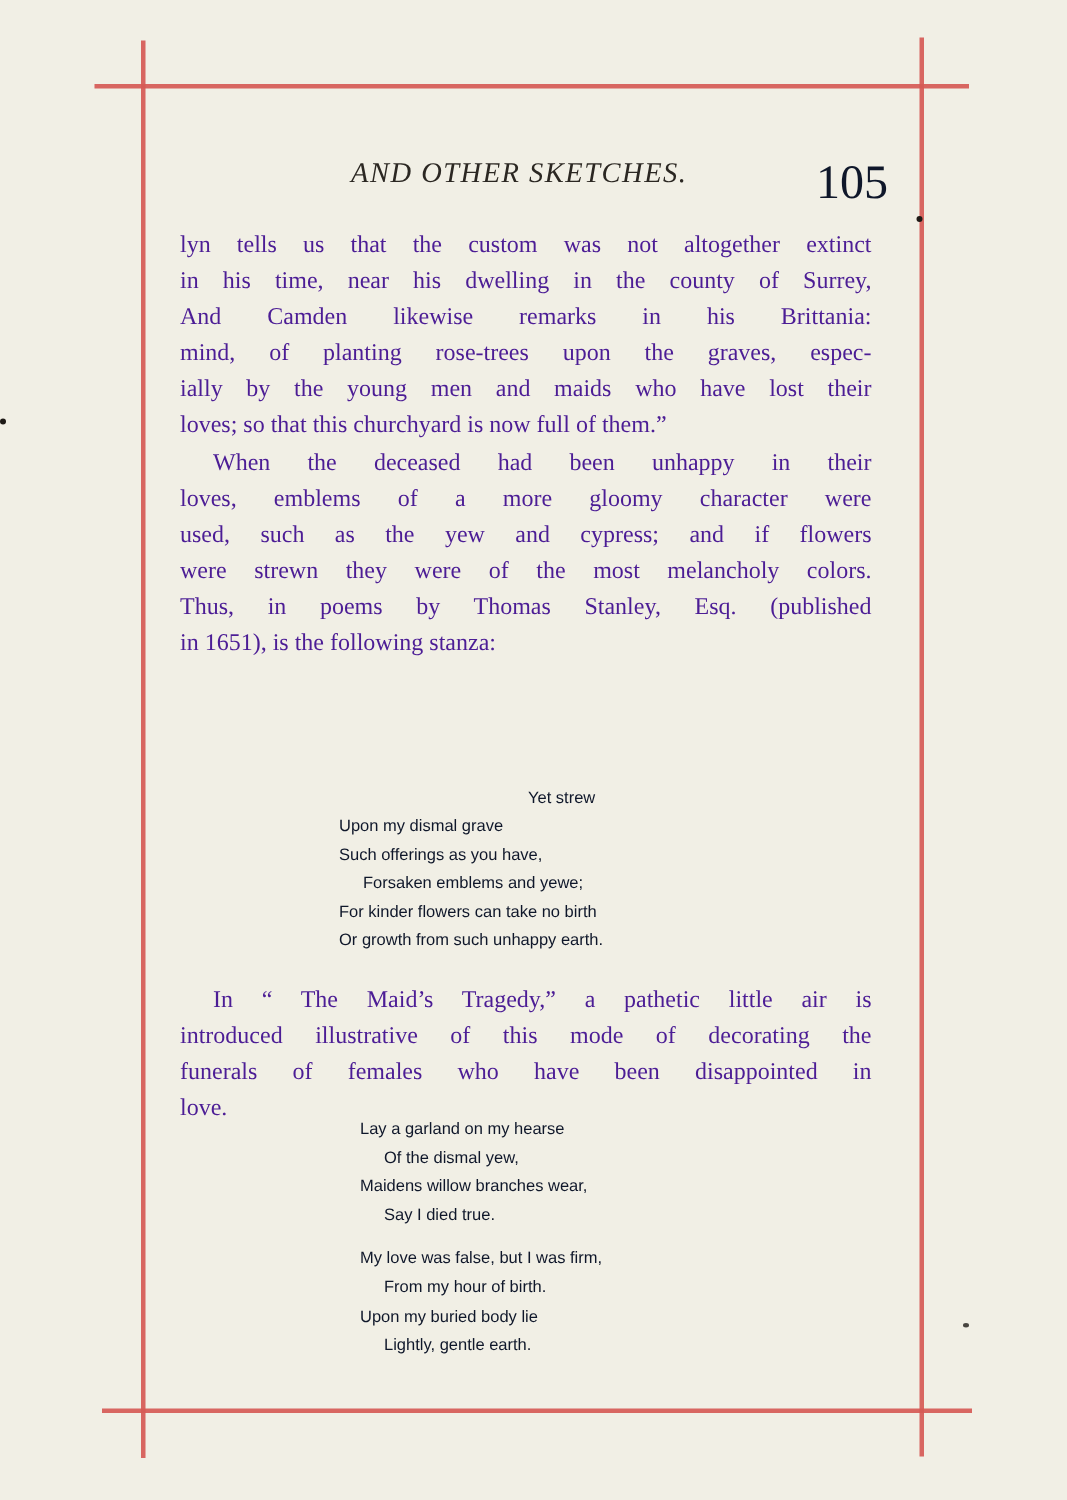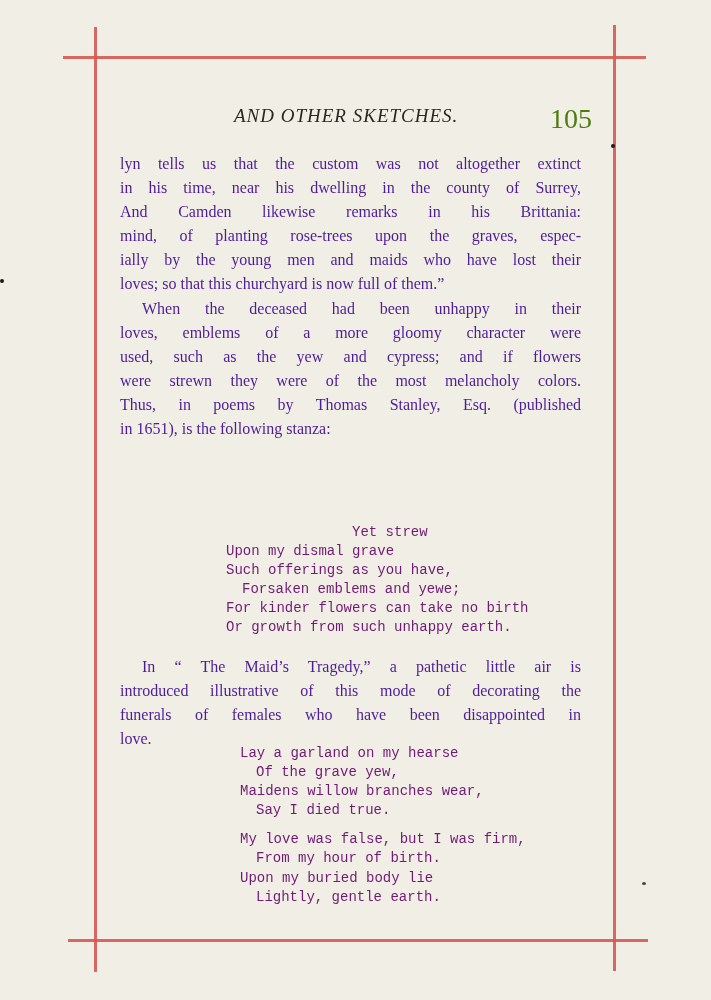--- a/index.html
+++ b/index.html
@@ -38,22 +38,22 @@
       font-style: italic;
       font-size: 19px;
       letter-spacing: 1px;
       color: #2b2722;
     }
     .page-number {
       position: absolute;
       right: 2px;
       top: 0px;
       font-family: "Liberation Serif", "DejaVu Serif", serif;
-      font-size: 28px;
-      color: #4d7c0f;
+      font-size: 32px;
+      color: #0f172a;
     }
 
     .body-text {
       position: absolute;
       left: 120px;
       top: 150px;
       width: 461px;
       font-family: "Liberation Serif", "DejaVu Serif", serif;
       font-size: 16px;
       line-height: 24.1px;
@@ -67,24 +67,24 @@
     }
     .line.last {
       text-align-last: left;
     }
     .line.indent {
       padding-left: 22px;
     }
 
     .stanza {
       position: absolute;
-      font-family: Liberation Mono, monospace;
-      font-size: 14px;
+      font-family: Liberation Sans, sans-serif;
+      font-size: 11px;
       line-height: 19.1px;
-      color: #701a75;
+      color: #0f172a;
     }
     .stanza .vline {
       display: block;
       white-space: nowrap;
     }
     .stanza .vline.ind1 { padding-left: 16px; }
     .stanza .vline.ind-far { padding-left: 126px; }
     .stanza-gap { height: 10px; }
 
     .mark {
@@ -143,21 +143,21 @@
     <span class="line indent">In “ The Maid’s Tragedy,” a pathetic little air is</span>
     <span class="line">introduced illustrative of this mode of decorating the</span>
     <span class="line">funerals of females who have been disappointed in</span>
     <span class="line last">love.</span>
   </div>
 </div>
 
 <div class="stanza" style="left:240px; top:744px;">
   <div>
     <span class="vline">Lay a garland on my hearse</span>
-    <span class="vline ind1">Of the grave yew,</span>
+    <span class="vline ind1">Of the dismal yew,</span>
     <span class="vline">Maidens willow branches wear,</span>
     <span class="vline ind1">Say I died true.</span>
   </div>
   <div class="stanza-gap"></div>
   <div>
     <span class="vline">My love was false, but I was firm,</span>
     <span class="vline ind1">From my hour of birth.</span>
     <span class="vline">Upon my buried body lie</span>
     <span class="vline ind1">Lightly, gentle earth.</span>
   </div>

